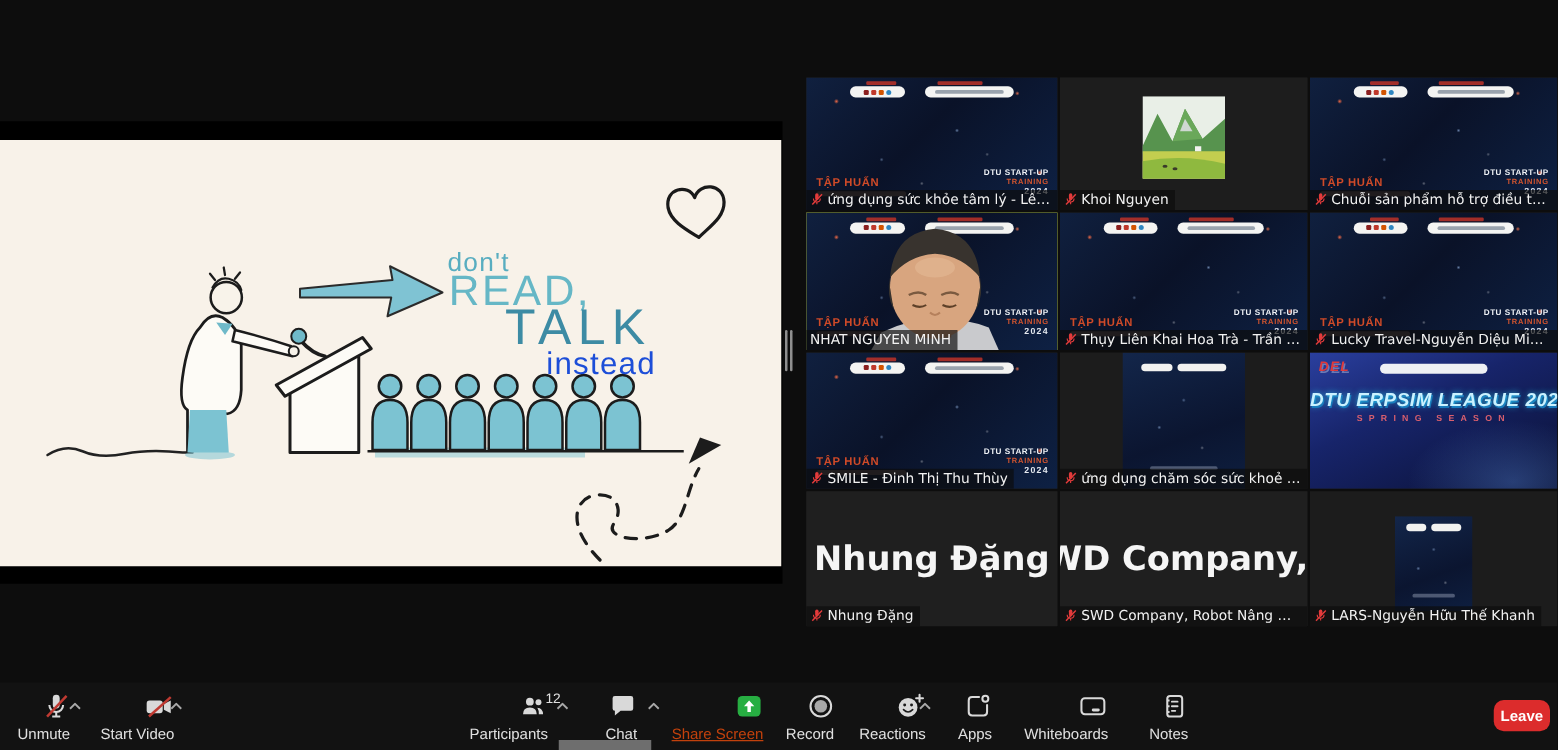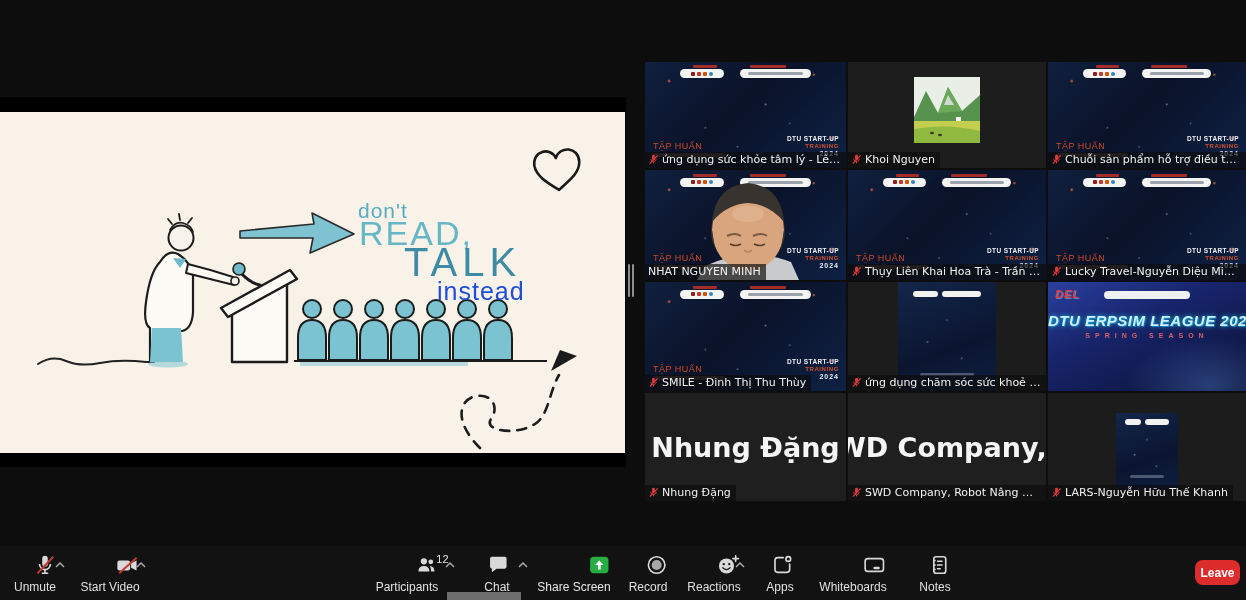--- a/index.html
+++ b/index.html
@@ -45,21 +45,21 @@
       radial-gradient(circle 1px  at 46% 80%, rgba(255,255,255,.35), transparent 1.5px),
       radial-gradient(circle 1px  at 72% 58%, rgba(255,255,255,.3), transparent 1.5px),
       linear-gradient(135deg,#10203f 0%,#0a1228 45%,#0e2144 100%); }
   .pill-row { position:absolute; top:7%; left:0; right:0; display:flex; justify-content:center; gap:8%; }
   .pill { background:#f4f4f2; border-radius:6px; height:9px; display:flex; align-items:center; justify-content:center; gap:2px; }
   .pill.p1 { width:22%; } .pill.p2 { width:35%; }
   .pill .sq { width:4px; height:4px; border-radius:1px; }
   .pill .bar { width:78%; height:3px; background:#9aa3ad; border-radius:2px; }
   .pill-cap { position:absolute; top:calc(7% - 4px); height:3px; background:rgba(190,50,40,.85); border-radius:1px; }
   .cap1 { left:24%; width:12%; } .cap2 { left:52%; width:18%; }
-  .tap-title { position:absolute; left:8px; bottom:17px; color:#cf4a28; font-weight:normal; font-size:9px; letter-spacing:.5px; }
+  .tap-title { position:absolute; left:8px; bottom:17px; color:#cf4a28; font-weight:bold; font-size:9px; letter-spacing:.5px; }
   .tap-sub { position:absolute; left:8px; bottom:11px; width:72px; height:4px; background:rgba(200,150,120,.35); border-radius:2px; }
   .dtu { position:absolute; right:7px; bottom:9px; text-align:right; line-height:1.25; }
   .dtu .r1 { color:#eef1f5; font-weight:bold; font-size:6.5px; letter-spacing:.4px; }
   .dtu .r2 { color:#d2552f; font-weight:bold; font-size:6px; letter-spacing:.6px; }
   .dtu .r3 { color:#e8ecf2; font-weight:bold; font-size:7px; letter-spacing:1px; }
 
   
   .person-svg { position:absolute; inset:0; z-index:2; }
 
   
@@ -98,21 +98,21 @@
   
   .big-wrap { position:absolute; inset:0; background:#1f1f1f; display:flex; align-items:center; justify-content:center; }
   .big-name { color:#f5f5f5; font-weight:bold; font-size:27px; white-space:nowrap;
               font-family:"DejaVu Sans","Liberation Sans",sans-serif; }
 
   
   #toolbar { position:absolute; left:0; bottom:0; width:1246px; height:54px; background:#121212; }
   .tb-item { position:absolute; top:7px; display:flex; flex-direction:column; align-items:flex-end; gap:3px;
              transform:translateX(-50%); cursor:default; }
   .tb-item .lbl { font-size:12px; color:#e0e0e0; white-space:nowrap; }
-  .tb-item .lbl.green { color:#e5e5e5; }
+  .tb-item .lbl.green { color:#c2410c;text-decoration:underline; }
   .tb-icon { height:24px; display:flex; align-items:center; justify-content:center; position:relative; }
   .count-badge { position:absolute; left:22px; top:0; font-size:11px; color:#e0e0e0; }
   .caret { position:absolute; top:16px; transform:translateX(-50%); }
   #leave-btn { position:absolute; right:6px; top:14px; width:45px; height:25px; background:#dc2c2c; border:none;
                border-radius:8px; color:#fff; font-size:12px; font-weight:bold; font-family:inherit;margin-left:24px; }
   #taskbar-hint { position:absolute; left:447px; bottom:0; width:74px; height:8px; background:#6e6e6e; }
 </style>
 </head>
 <body>
 

